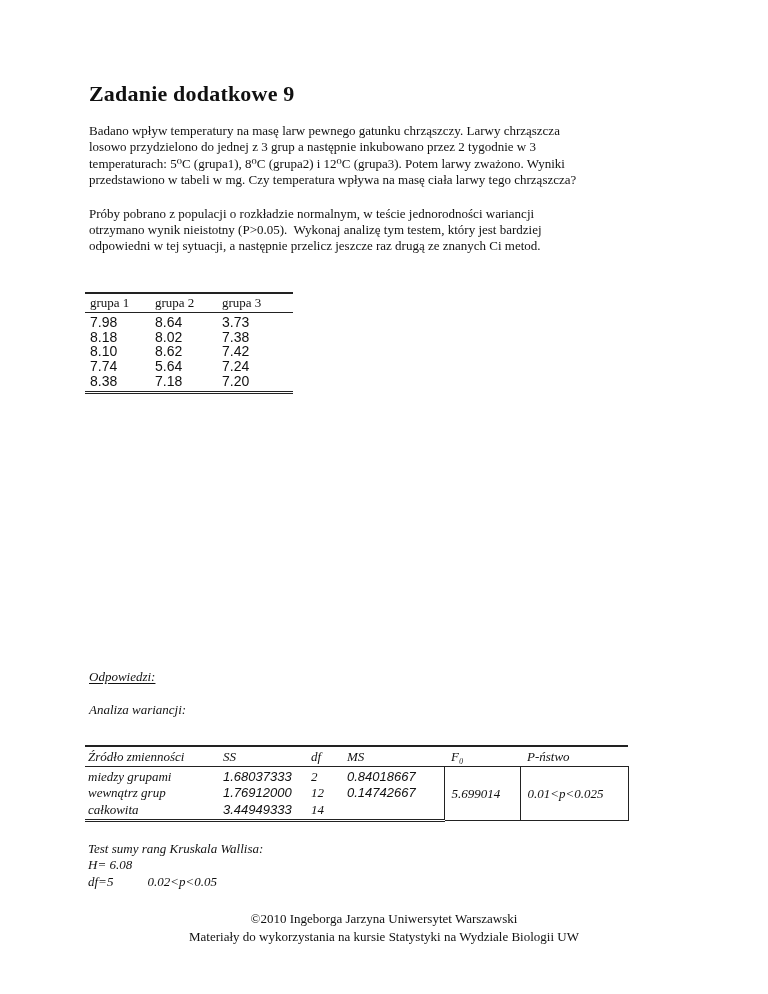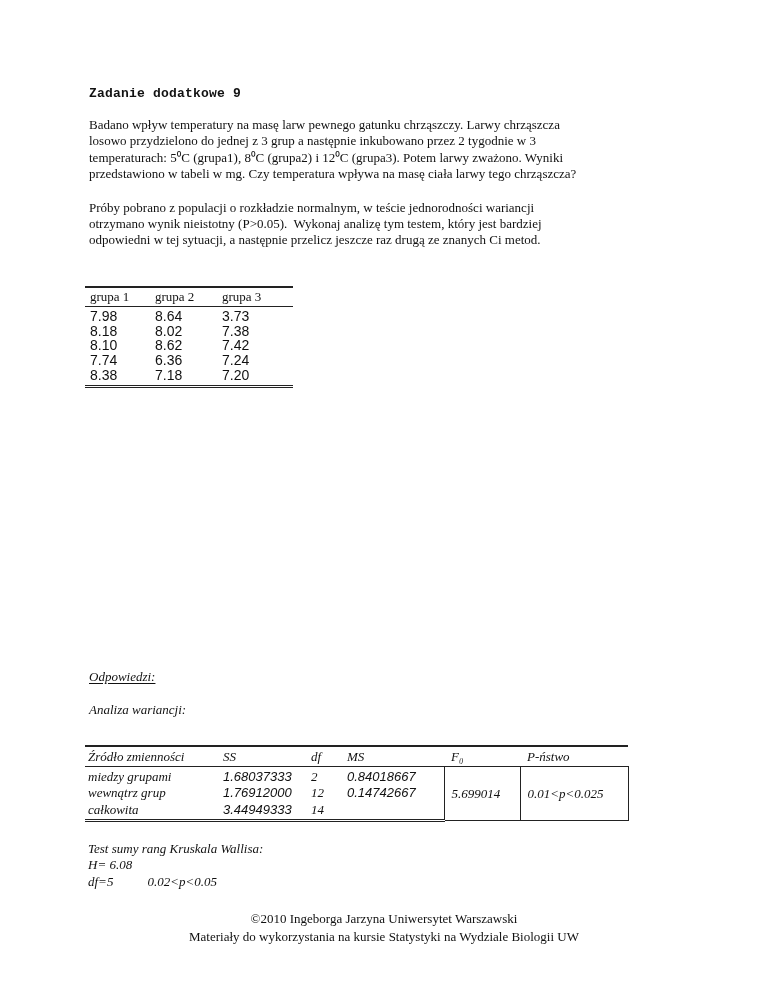--- a/index.html
+++ b/index.html
@@ -8,34 +8,33 @@
     width: 768px;
     height: 994px;
     background: #ffffff;
     color: #111111;
     font-family: "Liberation Serif", "DejaVu Serif", serif;
     box-sizing: border-box;
     padding: 84px 0 0 85px;
     overflow: hidden;
   }
   .page-title {
-    font-size: 13px;
+    font-size: 22px;
     font-weight: bold;
     margin: 0 0 0 4px;
     line-height: 20px;
     letter-spacing: 0.2px;
-    font-family: Liberation Mono, monospace;
   }
   .body-para {
     font-size: 13px;
     line-height: 16.4px;
     margin: 0 0 0 4px;
     white-space: pre;
   }
-  .para1 { margin-top: 13px; font-family: Liberation Serif, serif; }
+  .para1 { margin-top: 19px; }
   .para2 { margin-top: 17px; }
 
   
   table { border-collapse: collapse; table-layout: fixed; }
   .data-table {
     margin-top: 37px;
     width: 208px;
     border-top: 2px solid #222;
     font-size: 13px;
   }
@@ -167,21 +166,21 @@
         <td>8.02</td>
         <td>7.38</td>
       </tr>
       <tr>
         <td>8.10</td>
         <td>8.62</td>
         <td>7.42</td>
       </tr>
       <tr>
         <td>7.74</td>
-        <td>6.36</td>
+        <td>5.64</td>
         <td>7.24</td>
       </tr>
       <tr>
         <td>8.38</td>
         <td>7.18</td>
         <td>7.20</td>
       </tr>
     </tbody>
   </table>
 

